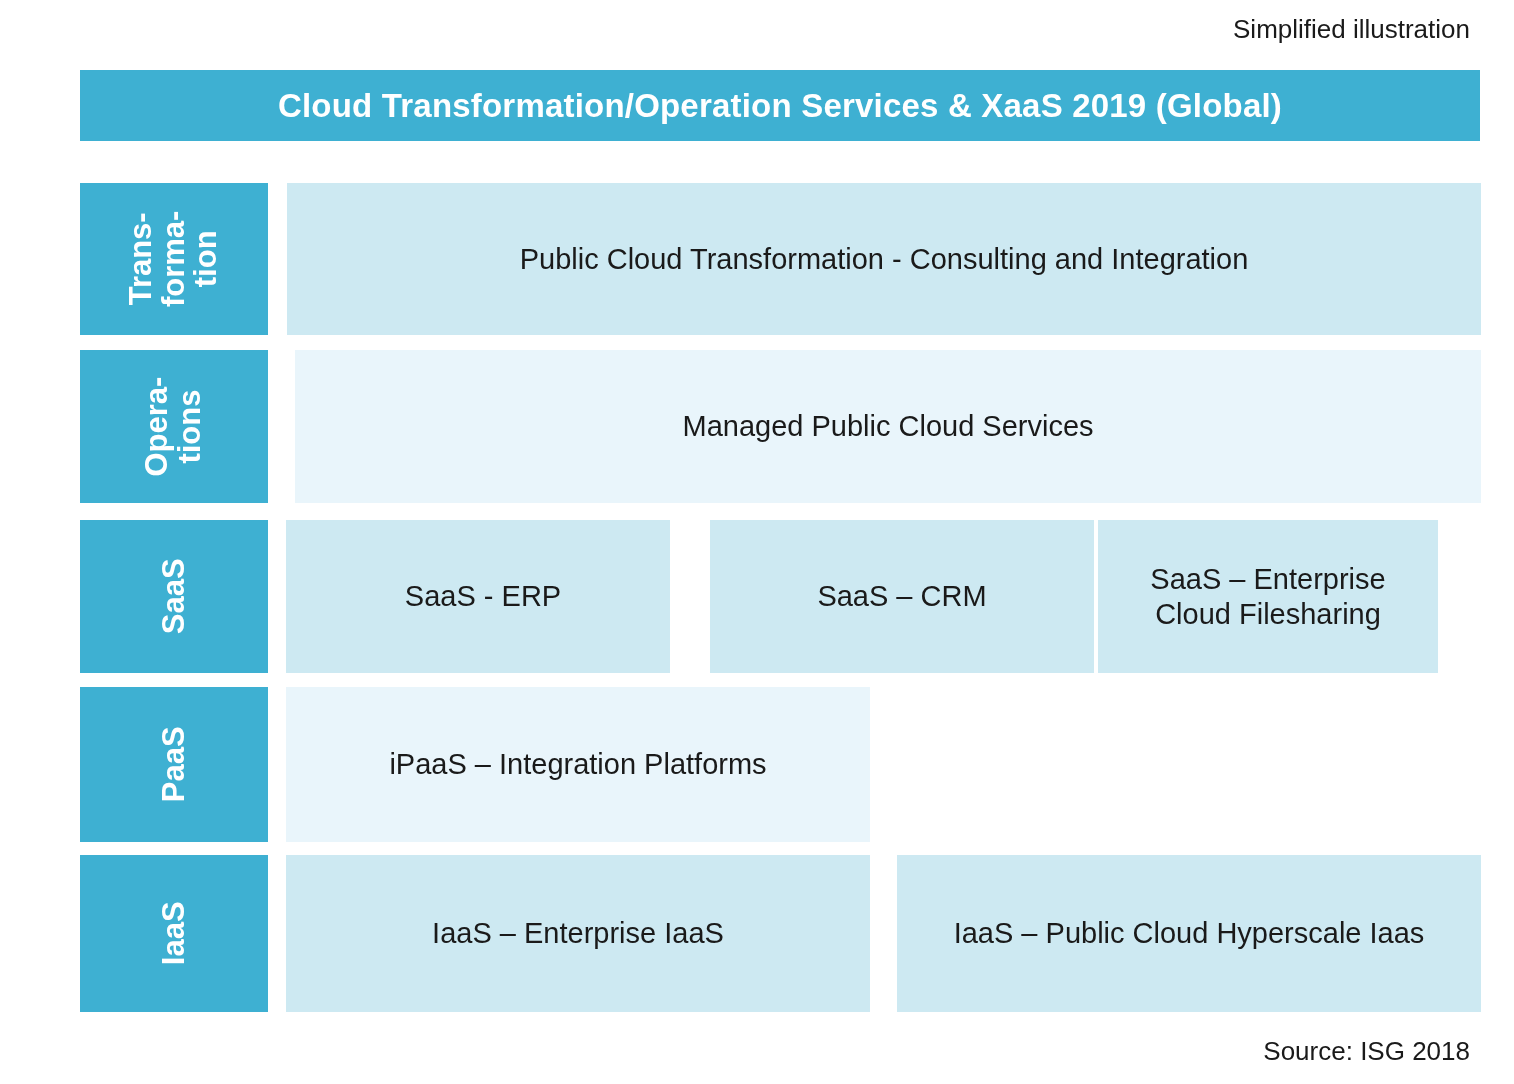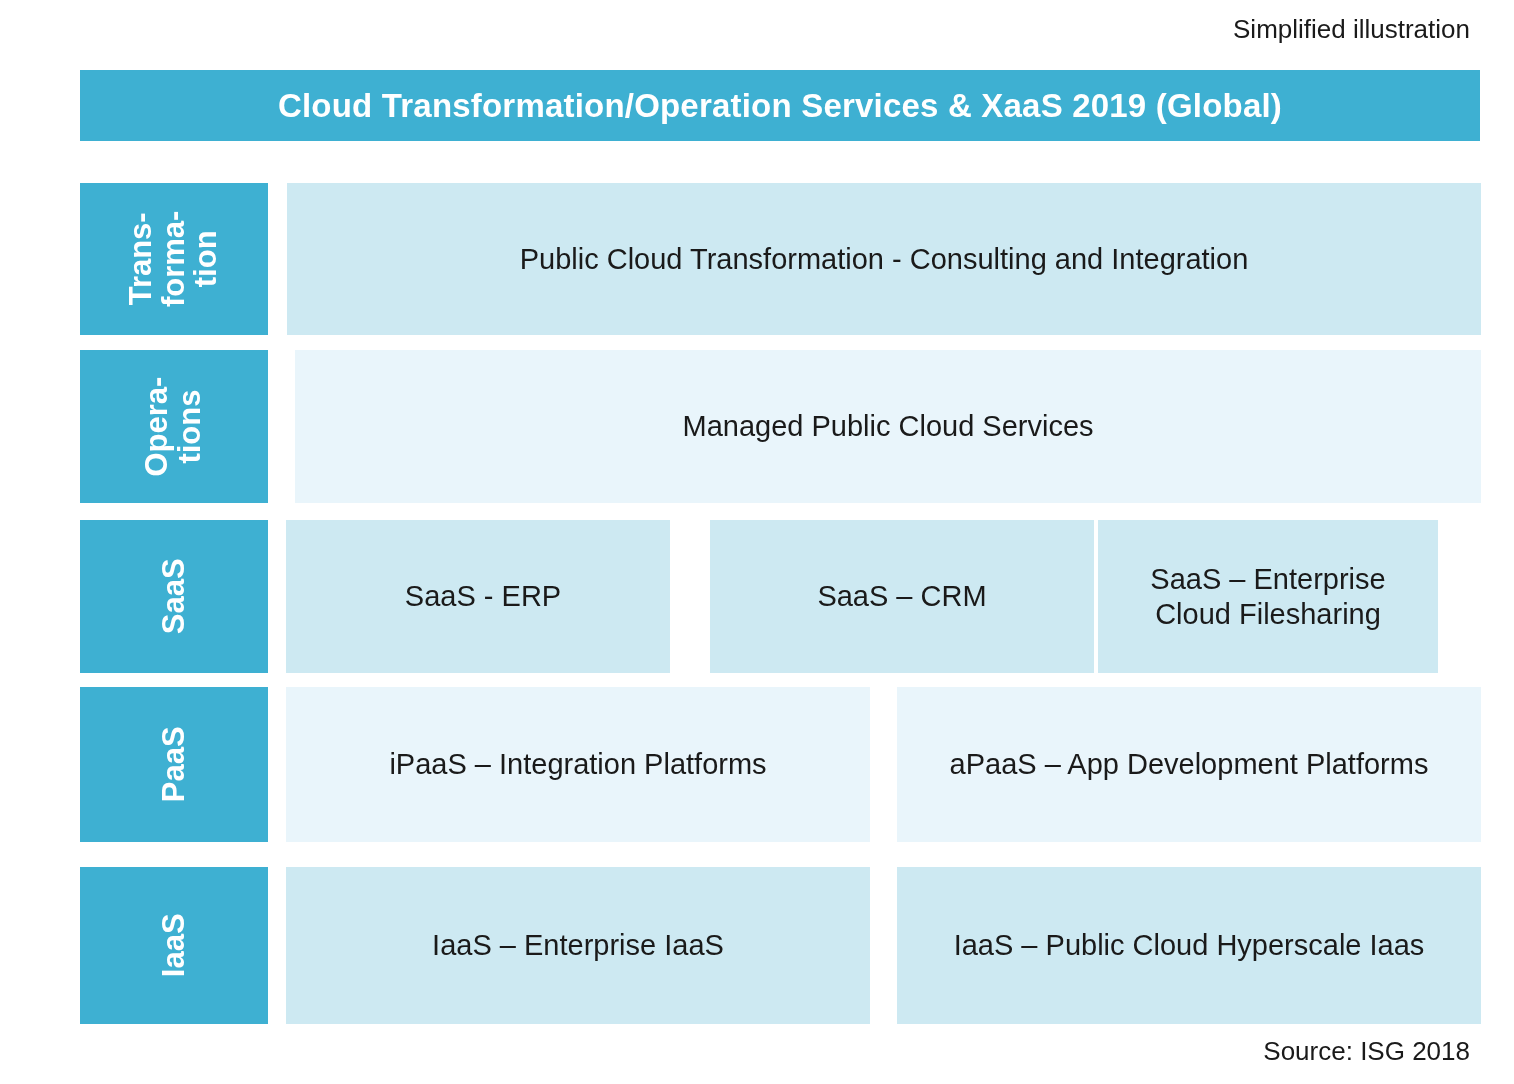--- a/index.html
+++ b/index.html
@@ -78,21 +78,21 @@
     color: #1a1a1a;
   }
   .box.light { background: var(--light-blue, #cde9f2); }
   .box.pale  { background: var(--pale-blue, #e9f5fb); }
 
   
   .r0 { top: 183px; height: 152px; }
   .r1 { top: 350px; height: 153px; }
   .r2 { top: 520px; height: 153px; }
   .r3 { top: 687px; height: 155px; }
-  .r4 { top: 855px; height: 157px; margin-top: 12px; }
+  .r4 { top: 855px; height: 157px; }
 
   
   .b-r0  { left: 287px;  width: 1194px; }
   .b-r1  { left: 295px;  width: 1186px; }
   .b-r2a { left: 286px;  width: 384px; padding-left: 32px; }
   .b-r2b { left: 694px;  width: 384px; margin-left: 16px; }
   .b-r2c { left: 1098px; width: 340px; }
   .b-r3a { left: 286px;  width: 584px; }
   .b-r3b { left: 897px;  width: 584px; }
   .b-r4a { left: 286px;  width: 584px; }
@@ -134,21 +134,20 @@
   <div class="box light r2 b-r2a">SaaS - ERP</div>
   <div class="box light r2 b-r2b">SaaS – CRM</div>
   <div class="box light r2 b-r2c">SaaS – Enterprise Cloud Filesharing</div>
 
   <div class="row-label r3">
     <div class="vlabel">
       <span>PaaS</span>
     </div>
   </div>
   <div class="box pale r3 b-r3a">iPaaS – Integration Platforms</div>
-  <div class="box pale r3 b-r3b">aPaaS – App Development Platforms</div>
 
   <div class="row-label r4">
     <div class="vlabel">
       <span>IaaS</span>
     </div>
   </div>
   <div class="box light r4 b-r4a">IaaS – Enterprise IaaS</div>
   <div class="box light r4 b-r4b">IaaS – Public Cloud Hyperscale Iaas</div>
 
   <div class="note bottom">Source: ISG 2018</div>

